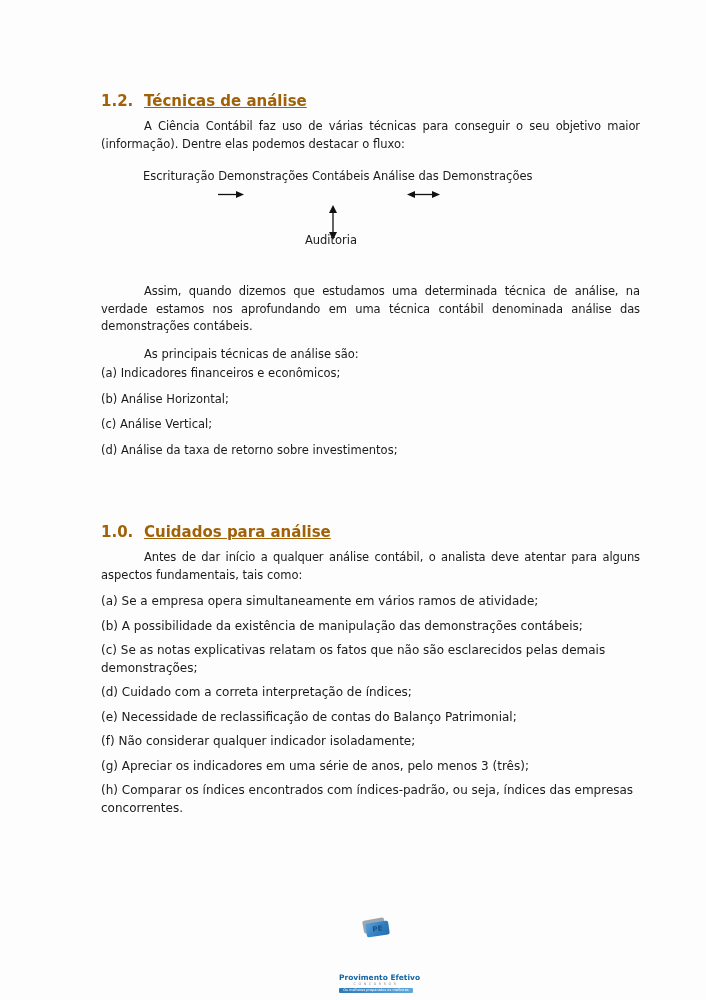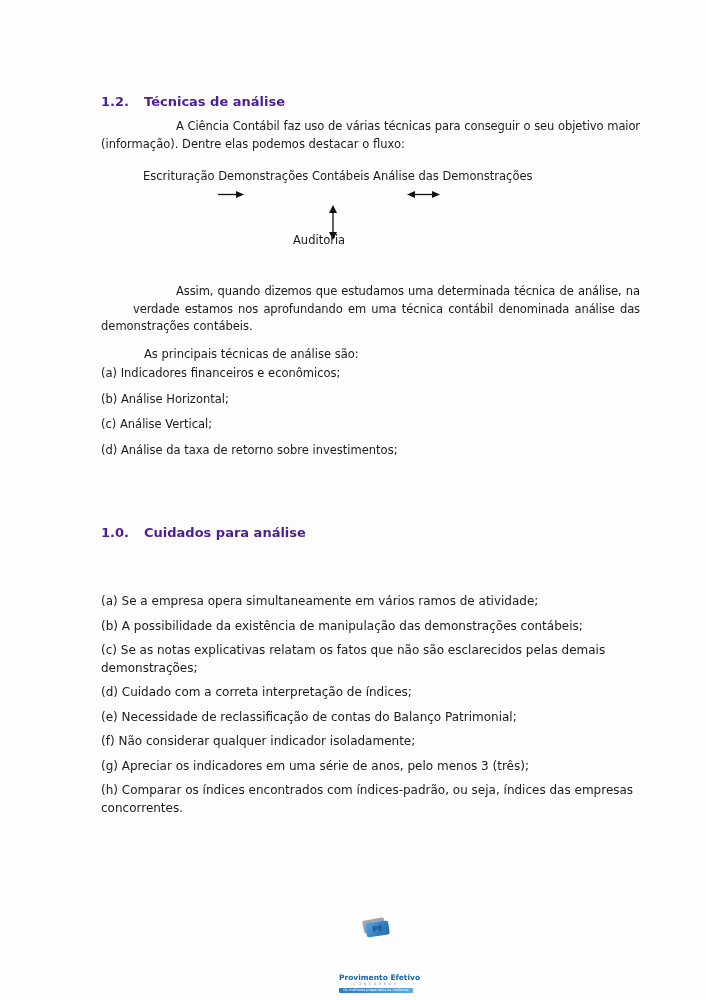--- a/index.html
+++ b/index.html
@@ -10,32 +10,32 @@
     background: #fdfdfd;
     font-family: "DejaVu Sans", "Liberation Sans", sans-serif;
     color: #1a1a1a;
     overflow: hidden;
   }
   .content {
     position: absolute;
     left: 101px; top: 0; width: 539px; height: 1000px;
   }
   .blk { position: absolute; left: 0; width: 539px; }
-  .heading { font-size: 13px; font-weight: bold; line-height: 17px; white-space: nowrap; color:#4c1d95; }
+  .heading { font-size: 15px; font-weight: bold; line-height: 17px; white-space: nowrap; color:#a16207;text-decoration:underline; }
   .heading .num { display: inline-block; width: 43px; }
   .line { font-size: 11.5px; line-height: 17.5px; }
   .pline { white-space: nowrap; }
-  .jline { text-align: justify; text-align-last: justify; letter-spacing: -0.1px; margin-left: 32px; }
+  .jline { text-align: justify; text-align-last: justify; letter-spacing: -0.1px; }
   .ind { padding-left: 43px; }
   .item { font-size: 11.5px; line-height: 17.5px; margin-bottom: 8px; white-space: nowrap; }
   .itemB { font-size: 12px; line-height: 17.5px; margin-bottom: 7px; }
   .itemB div { white-space: nowrap; }
   .flowline { font-size: 11.5px; line-height: 17.5px; white-space: nowrap; padding-left: 42px; }
   .arrow { position: absolute; }
-  .aud { position: absolute; left: 192px; width: 100px; font-size: 11.5px; }
+  .aud { position: absolute; left: 180px; width: 100px; text-align: center; font-size: 11.5px; }
 
   
   .logo { position: absolute; left: 339px; top: 919px; width: 74px; text-align: center; }
   .logo-icon { position: relative; width: 30px; height: 19px; margin: 0 auto 2px auto; }
   .logo-icon .back {
     position: absolute; left: 2px; top: 0; width: 22px; height: 13px;
     background: #9aa7b0; transform: rotate(-10deg); border-radius: 2px;
   }
   .logo-icon .front {
     position: absolute; left: 5px; top: 3px; width: 23px; height: 14px;
@@ -99,20 +99,24 @@
       <div class="item">(a) Indicadores financeiros e econômicos;</div>
       <div class="item">(b) Análise Horizontal;</div>
       <div class="item">(c) Análise Vertical;</div>
       <div class="item">(d) Análise da taxa de retorno sobre investimentos;</div>
     </div>
 
     <div class="blk heading" style="top:524px;">
       <span class="num">1.0.</span><span>Cuidados para análise</span>
     </div>
 
+    <div class="blk" style="top:549px;">
+      <div class="line jline ind">Antes de dar início a qualquer análise contábil, o analista deve atentar para alguns</div>
+      <div class="line pline">aspectos fundamentais, tais como:</div>
+    </div>
 
     <div class="blk" style="top:593px;">
       <div class="itemB">
         <div>(a) Se a empresa opera simultaneamente em vários ramos de atividade;</div>
       </div>
       <div class="itemB">
         <div>(b) A possibilidade da existência de manipulação das demonstrações contábeis;</div>
       </div>
       <div class="itemB">
         <div>(c)  Se as notas explicativas relatam os fatos que não são esclarecidos pelas demais</div>

